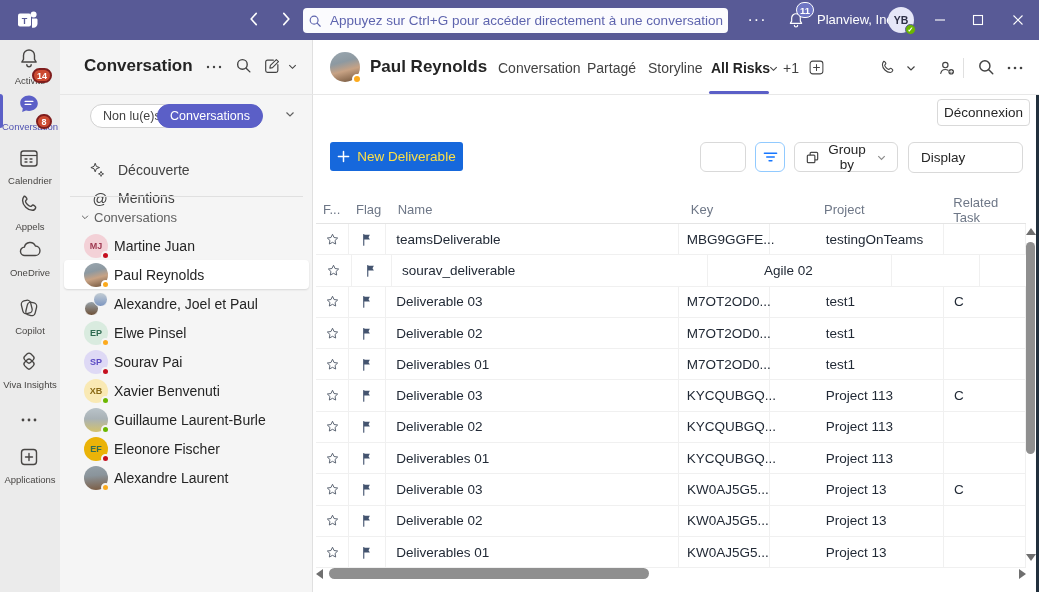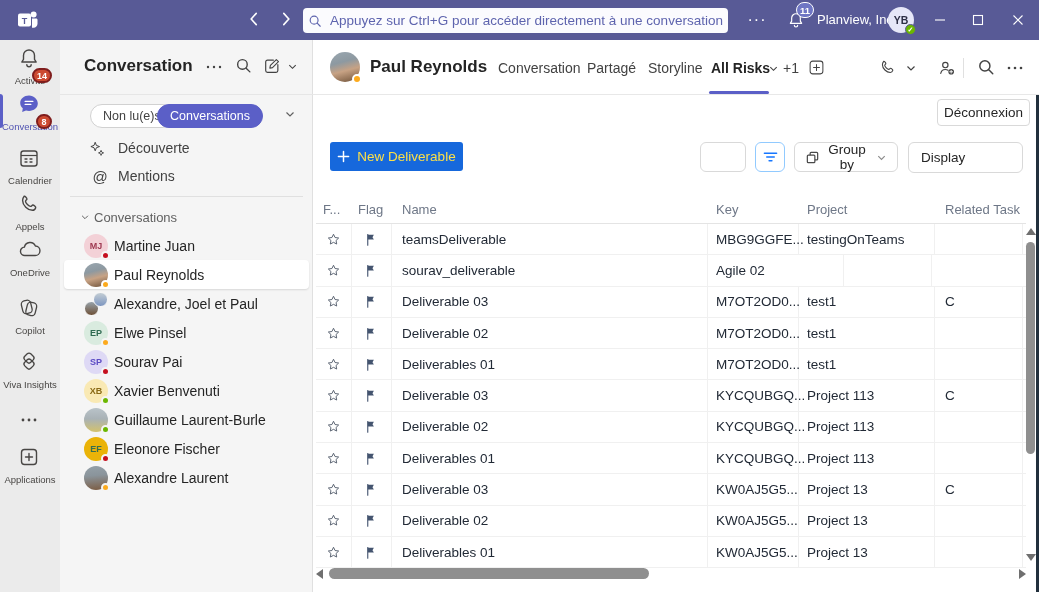--- a/index.html
+++ b/index.html
@@ -43,21 +43,21 @@
   
   .sidebar { position:absolute; left:60px; top:40px; width:253px; height:552px; background:#f5f5f5; border-right:1px solid #e0e0e0; }
   .sb-title { position:absolute; left:24px; top:16px; font-size:17px; font-weight:bold; color:#242424; }
   .sb-hdr-border { position:absolute; left:0; top:54px; width:253px; height:1px; background:#e6e6e6; }
   .sb-ic { position:absolute; top:17px; width:20px; height:20px; color:#424242; cursor:pointer; }
   .sb-pill { position:absolute; top:64px; height:24px; border-radius:12px; font-size:12.5px; display:flex; align-items:center;
              justify-content:center; padding:0 12px; cursor:pointer; }
   .sb-pill.unread { left:30px; background:#fff; border:1px solid #d1d1d1; color:#424242; }
   .sb-pill.convs { left:97px; background:#5b5fc7; color:#fff; border:1px solid #5b5fc7; }
   .sb-pill-chev { position:absolute; left:224px; top:68px; color:#616161; }
-  .sb-row { position:absolute; left:0; width:253px; height:26px; display:flex; align-items:flex-start; cursor:pointer; }
+  .sb-row { position:absolute; left:0; width:253px; height:26px; display:flex; align-items:center; cursor:pointer;margin-top:17px; }
   .sb-row .ic { width:24px; margin-left:28px; text-align:center; color:#424242; }
   .sb-row .lbl { margin-left:6px; font-size:14px; color:#424242; }
   .sb-div { position:absolute; left:10px; top:156px; width:233px; height:1px; background:#e0e0e0; }
   .sb-sect { position:absolute; left:20px; top:166px; height:22px; display:flex; align-items:center; gap:4px; color:#616161;
              font-size:13px; cursor:pointer; }
   .chat-list { position:absolute; left:4px; top:191px; width:245px; }
   .chat-item { position:relative; height:29px; display:flex; align-items:center; cursor:pointer; border-radius:4px; }
   .chat-item.selected { background:#fff; box-shadow:0 1px 2px rgba(0,0,0,.12); }
   .chat-av { position:relative; width:24px; height:24px; border-radius:50%; margin-left:20px; flex:none;
              display:flex; align-items:center; justify-content:center; font-size:9px; font-weight:bold; }
@@ -105,21 +105,21 @@
   .tbl-head { position:absolute; left:3px; top:101px; width:710px; height:28px; display:flex; align-items:center;
               border-bottom:1px solid #e4e4e4; color:#6e7787; font-size:13px; }
   .tbl-rows { position:absolute; left:3px; top:129px; width:710px; height:344px; overflow:hidden; }
   .t-row { display:flex; align-items:center; height:31.3px; border-bottom:1px solid #f0f0f0; font-size:13.5px; color:#222a36; cursor:pointer; }
   .cell { height:100%; display:flex; align-items:center; }
   .t-row .cell { border-right:1px solid #f0f0f0; }
   .col-star { width:36px; justify-content:center; }
   .col-flag { width:40px; justify-content:center; }
   .col-name { width:316px; padding-left:10px; }
   .col-key  { width:91px; padding-left:8px;text-align:right; }
-  .col-project { width:136px; padding-left:8px; }
+  .col-project { width:136px; padding-left:8px;margin-left:48px; }
   .col-related { width:88px; padding-left:10px; }
   .tbl-head .col-star { padding-left:7px; justify-content:flex-start; }
   .tbl-head .col-flag { padding-left:6px; justify-content:flex-start; }
   .star-ic { color:#5b6472; } .flag-ic { color:#44546f; }
 
   
   .vscroll { position:absolute; left:712px; top:133px; width:12px; height:333px; }
   .vscroll .arr-up { position:absolute; left:1px; top:0; width:0; height:0; border-left:5px solid transparent;
                      border-right:5px solid transparent; border-bottom:7px solid #6f6f6f; }
   .vscroll .thumb { position:absolute; left:1px; top:14px; width:9px; height:212px; border-radius:5px; background:#8f8f8f; }

